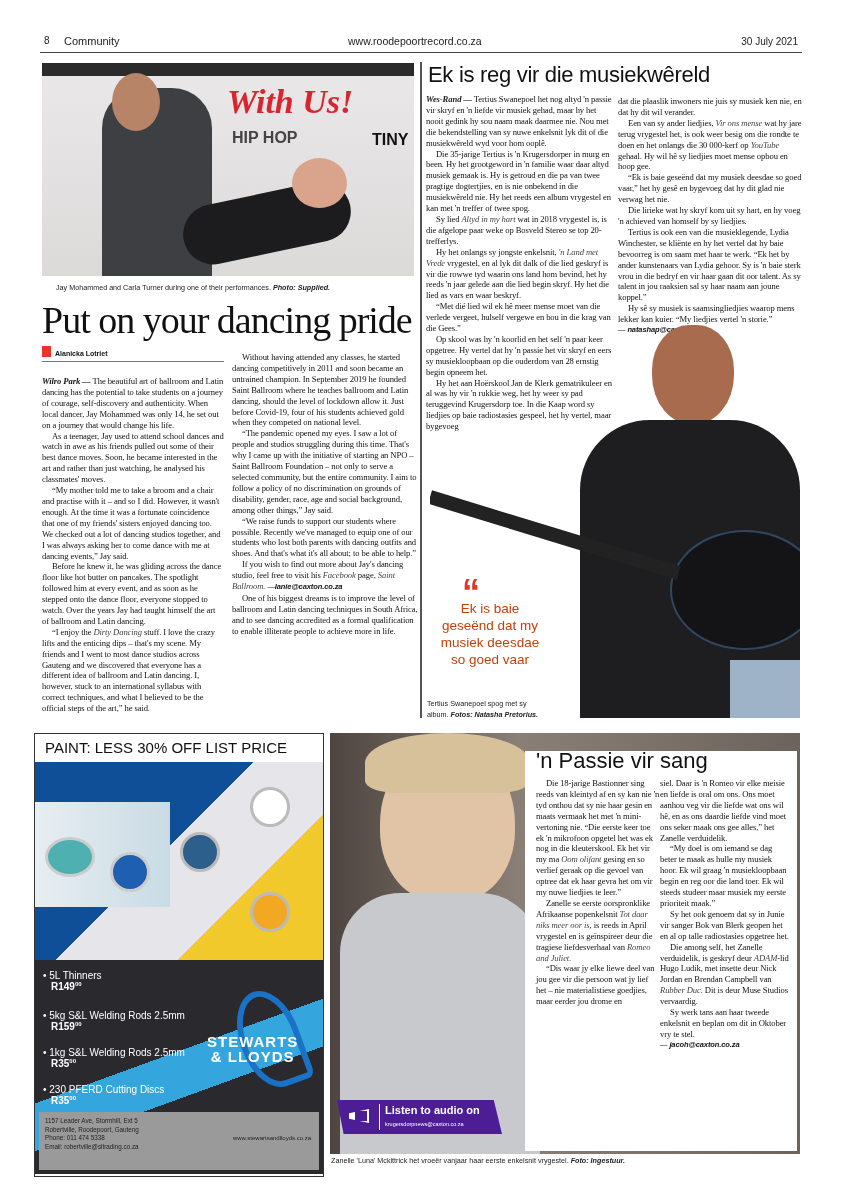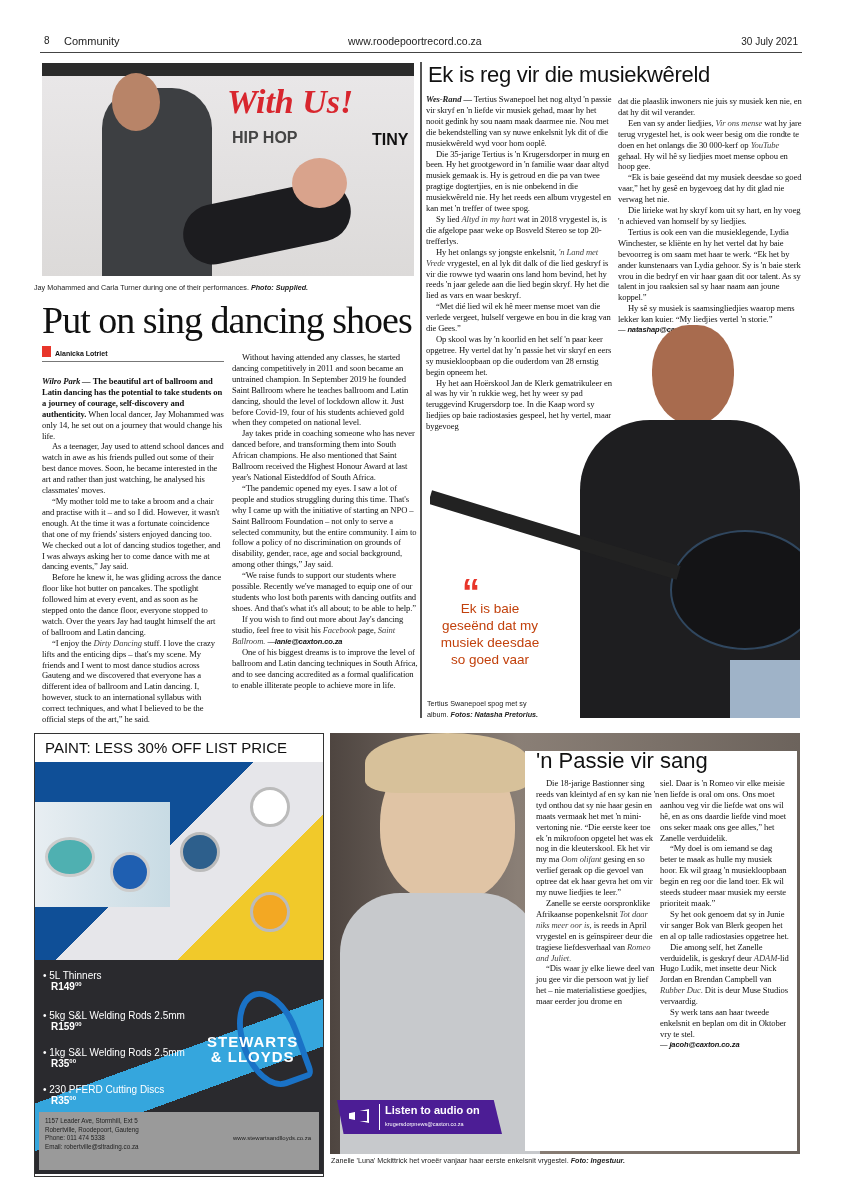--- a/index.html
+++ b/index.html
@@ -5,21 +5,21 @@
 *{box-sizing:border-box;margin:0;padding:0}
 html,body{width:842px;height:1191px;background:#fff;overflow:hidden}
 body{position:relative;font-family:"Liberation Serif",serif;color:#111}
 .abs{position:absolute}
 .hdr{font-family:"Liberation Sans",sans-serif;font-size:10px;color:#222}
 .rule{position:absolute;left:40px;right:40px;height:1px;background:#444}
 .body-text{font-size:8.6px;line-height:10.9px;text-align:left;letter-spacing:-0.1px}
 .body-text p{text-indent:10px}
 .body-text p.first{text-indent:0}
 .dateline{font-style:italic;font-weight:bold}
-.lead{font-weight:bold}
+.lead{font-weight:normal}
 .it{font-style:italic;color:#444}
 .sig{font-family:"Liberation Sans",sans-serif;font-style:italic;font-weight:bold;font-size:7.5px}
 .caption{font-family:"Liberation Sans",sans-serif;font-size:7.2px;color:#222}
 .caption i{font-weight:bold}
 .photo{position:absolute;overflow:hidden}
 </style>
 </head>
 <body>
 
 <div class="abs hdr" style="left:44px;top:35px">8</div>
@@ -30,37 +30,36 @@
 
 <div class="photo" style="left:42px;top:63px;width:372px;height:213px;background:linear-gradient(180deg,#2b2b2b 0,#2b2b2b 6%,#e9e7e8 6%,#dcdad9 100%)">
   <div class="abs" style="left:185px;top:20px;font-family:'Liberation Serif',serif;font-style:italic;font-weight:bold;font-size:34px;color:#d8262e">With Us!</div>
   <div class="abs" style="left:190px;top:66px;font-family:'Liberation Sans',sans-serif;font-weight:bold;font-size:16px;color:#444">HIP HOP</div>
   <div class="abs" style="left:330px;top:68px;font-family:'Liberation Sans',sans-serif;font-weight:bold;font-size:16px;color:#111">TINY</div>
   <div class="abs" style="left:60px;top:25px;width:110px;height:190px;background:#3d3f42;border-radius:40px 40px 0 0"></div>
   <div class="abs" style="left:70px;top:10px;width:48px;height:58px;background:#b88468;border-radius:50%"></div>
   <div class="abs" style="left:140px;top:130px;width:170px;height:60px;background:#1c1c1f;border-radius:30px;transform:rotate(-12deg)"></div>
   <div class="abs" style="left:250px;top:95px;width:55px;height:50px;background:#d9a38c;border-radius:50%"></div>
 </div>
-<div class="abs caption" style="left:34px;top:283px"><span>Jay Mohammed and Carla Turner during one of their performances.</span> <i>Photo: Supplied.</i></div>
+<div class="abs caption" style="left:56px;top:283px"><span>Jay Mohammed and Carla Turner during one of their performances.</span> <i>Photo: Supplied.</i></div>
 
-<div class="abs" style="left:42px;top:298px;font-family:'Liberation Serif',serif;font-size:38px;letter-spacing:-1px;line-height:44px">Put on sing dancing shoes</div>
+<div class="abs" style="left:42px;top:298px;font-family:'Liberation Serif',serif;font-size:38px;letter-spacing:-1px;line-height:44px">Put on your dancing pride</div>
 <div class="abs" style="left:42px;top:346px;width:9px;height:11px;background:#e8352a"></div>
 <div class="abs" style="left:55px;top:350px;font-family:'Liberation Sans',sans-serif;font-weight:bold;font-size:7px">Alanicka Lotriet</div>
 <div class="abs" style="left:42px;top:361px;width:182px;height:1px;background:#777"></div>
 
 <div class="abs body-text" style="left:42px;top:376px;width:182px">
   <p class="first"><span class="dateline">Wilro Park —</span> <span class="lead">The beautiful art of ballroom and Latin dancing has the potential to take students on a journey of courage, self-discovery and authenticity.</span> <span>When local dancer, Jay Mohammed was only 14, he set out on a journey that would change his life.</span></p>
   <p>As a teenager, Jay used to attend school dances and watch in awe as his friends pulled out some of their best dance moves. Soon, he became interested in the art and rather than just watching, he analysed his classmates' moves.</p>
   <p>“My mother told me to take a broom and a chair and practise with it – and so I did. However, it wasn't enough. At the time it was a fortunate coincidence that one of my friends' sisters enjoyed dancing too. We checked out a lot of dancing studios together, and I was always asking her to come dance with me at dancing events,” Jay said.</p>
   <p>Before he knew it, he was gliding across the dance floor like hot butter on pancakes. The spotlight followed him at every event, and as soon as he stepped onto the dance floor, everyone stopped to watch. Over the years Jay had taught himself the art of ballroom and Latin dancing.</p>
   <p><span>“I enjoy the </span><span class="it">Dirty Dancing</span><span> stuff. I love the crazy lifts and the enticing dips – that's my scene. My friends and I went to most dance studios across Gauteng and we discovered that everyone has a different idea of ballroom and Latin dancing. I, however, stuck to an international syllabus with correct techniques, and what I believed to be the official steps of the art,” he said.</span></p>
 </div>
 <div class="abs body-text" style="left:232px;top:352px;width:186px">
   <p>Without having attended any classes, he started dancing competitively in 2011 and soon became an untrained champion. In September 2019 he founded Saint Ballroom where he teaches ballroom and Latin dancing, should the level of lockdown allow it. Just before Covid-19, four of his students achieved gold when they competed on national level.</p>
-  <p>Jay takes pride in coaching someone who has never danced before, and transforming them into South African champions. He also mentioned that Saint Ballroom received the Highest Honour Award at last year's National Eisteddfod of South Africa.</p>
   <p>“The pandemic opened my eyes. I saw a lot of people and studios struggling during this time. That's why I came up with the initiative of starting an NPO – Saint Ballroom Foundation – not only to serve a selected community, but the entire community. I aim to follow a policy of no discrimination on grounds of disability, gender, race, age and social background, among other things,” Jay said.</p>
   <p>“We raise funds to support our students where possible. Recently we've managed to equip one of our students who lost both parents with dancing outfits and shoes. And that's what it's all about; to be able to help.”</p>
   <p><span>If you wish to find out more about Jay's dancing studio, feel free to visit his </span><span class="it">Facebook</span><span> page, </span><span class="it">Saint Ballroom.</span><span class="sig"> —lanie@caxton.co.za</span></p>
   <p>One of his biggest dreams is to improve the level of ballroom and Latin dancing techniques in South Africa, and to see dancing accredited as a formal qualification to enable illiterate people to achieve more in life.</p>
 </div>
 
 <div class="abs" style="left:420px;top:62px;width:2px;height:656px;background:#555"></div>
 <div class="abs" style="left:428px;top:62px;font-family:'Liberation Sans',sans-serif;font-size:22px;letter-spacing:-0.3px">Ek is reg vir die musiekwêreld</div>
 <div class="abs body-text" style="left:426px;top:94px;width:186px">
   <p class="first"><span class="dateline" style="color:#222">Wes-Rand —</span> <span>Tertius Swanepoel het nog altyd 'n passie vir skryf en 'n liefde vir musiek gehad, maar hy het nooit gedink hy sou naam maak daarmee nie. Nou met die bekendstelling van sy nuwe enkelsnit lyk dit of die musiekwêreld wyd voor hom ooplê.</span></p>

